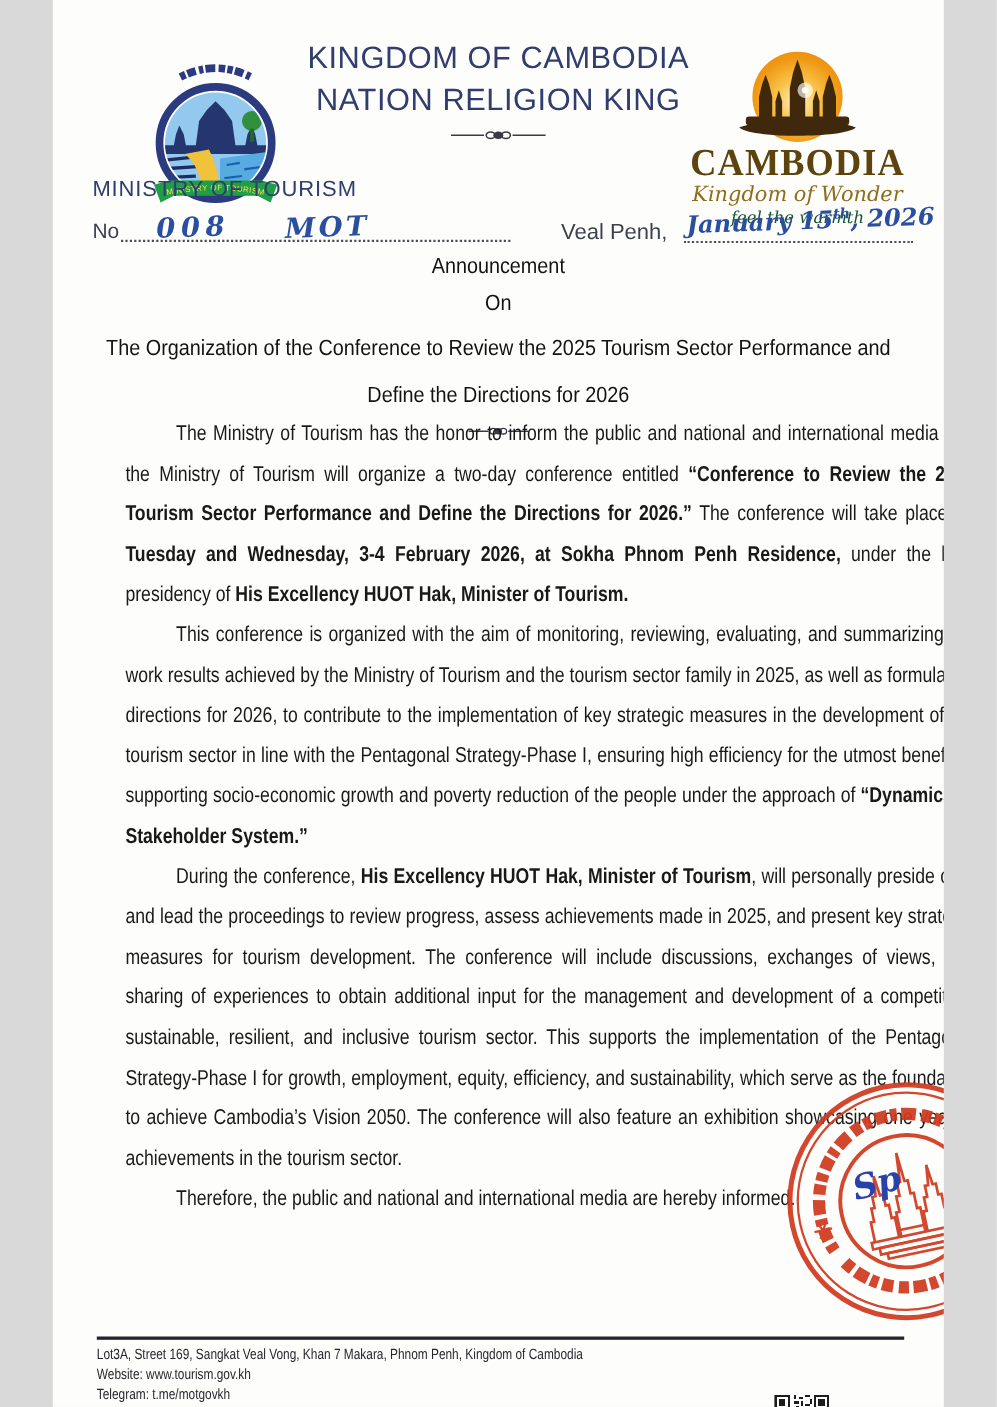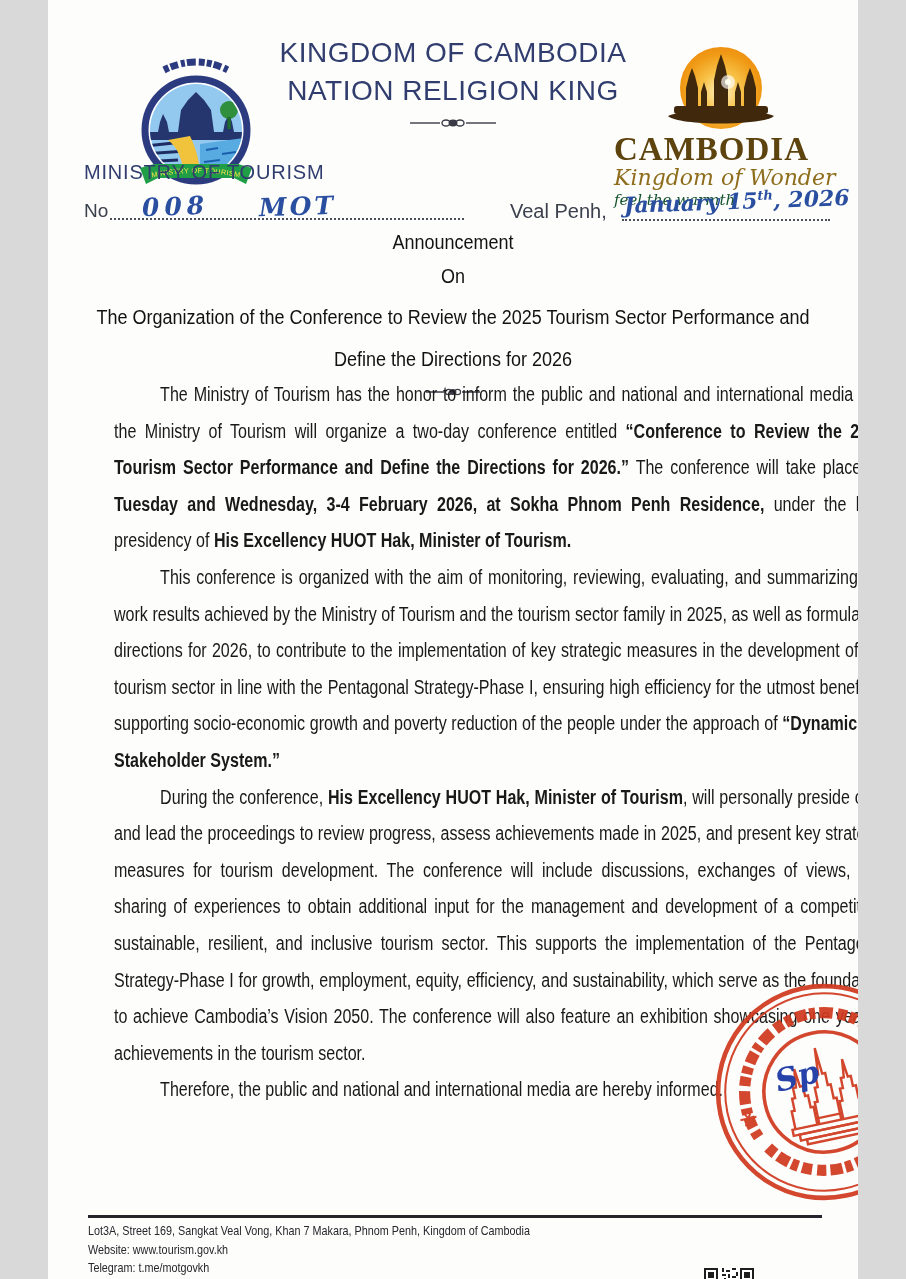--- a/index.html
+++ b/index.html
@@ -6,24 +6,24 @@
   .page{position:relative;width:810px;height:1279px;margin:0 auto;background:#fdfdfb;
         font-family:"Liberation Sans",sans-serif;color:#1c1c1c;overflow:hidden;}
 
   
   .kingdom{position:absolute;top:34px;left:0;right:0;text-align:center;
            color:#303d6e;font-size:28px;line-height:38px;letter-spacing:.5px;}
   .orn{display:flex;align-items:center;justify-content:center;margin-top:8px;}
   .orn svg{display:block;}
 
   .seal{position:absolute;left:86px;top:48px;width:124px;height:150px;}
-  .logo-right{position:absolute;right:22px;top:40px;width:222px;}
+  .logo-right{position:absolute;right:22px;top:40px;width:222px;text-align:center;}
   .logo-right .brand{font-family:"Liberation Serif",serif;font-size:33px;letter-spacing:1px;
                      color:#5d430e;font-weight:bold;transform:scaleY(1.05);margin-top:-6px;}
-  .logo-right .script{font-family:"DejaVu Serif",serif;font-style:italic;font-size:22px;
+  .logo-right .script{font-family:"DejaVu Serif",serif;font-style:italic;font-size:19px;
                       color:#8e6d1c;margin-top:-2px;}
   .logo-right .warmth{font-family:"DejaVu Serif",serif;font-style:italic;font-size:15px;
                       color:#14532d;margin-top:1px;}
 
   .ministry{position:absolute;left:36px;top:161px;font-size:20px;letter-spacing:.8px;color:#303d6e;}
 
   .docno{position:absolute;left:36px;top:194px;font-size:19px;color:#3c414e;width:400px;height:34px;text-decoration:underline;}
   .docno .lbl{position:absolute;left:0;top:6px;}
   .dotline{position:absolute;border-bottom:2.5px dotted #4a4f58;}
   .docno .dotline{left:26px;right:20px;top:0;height:24px;}

